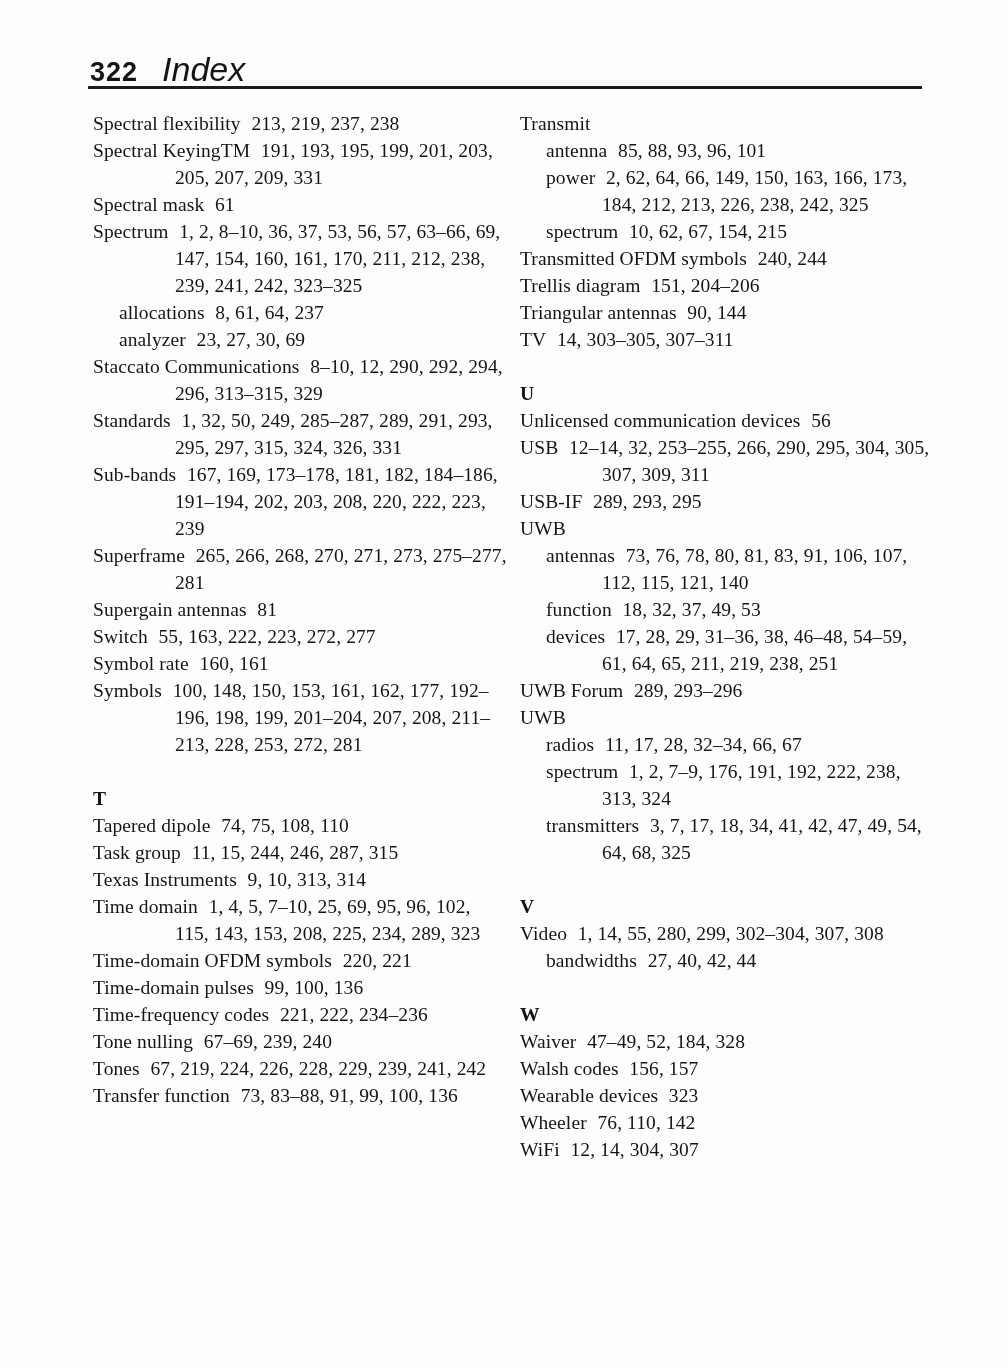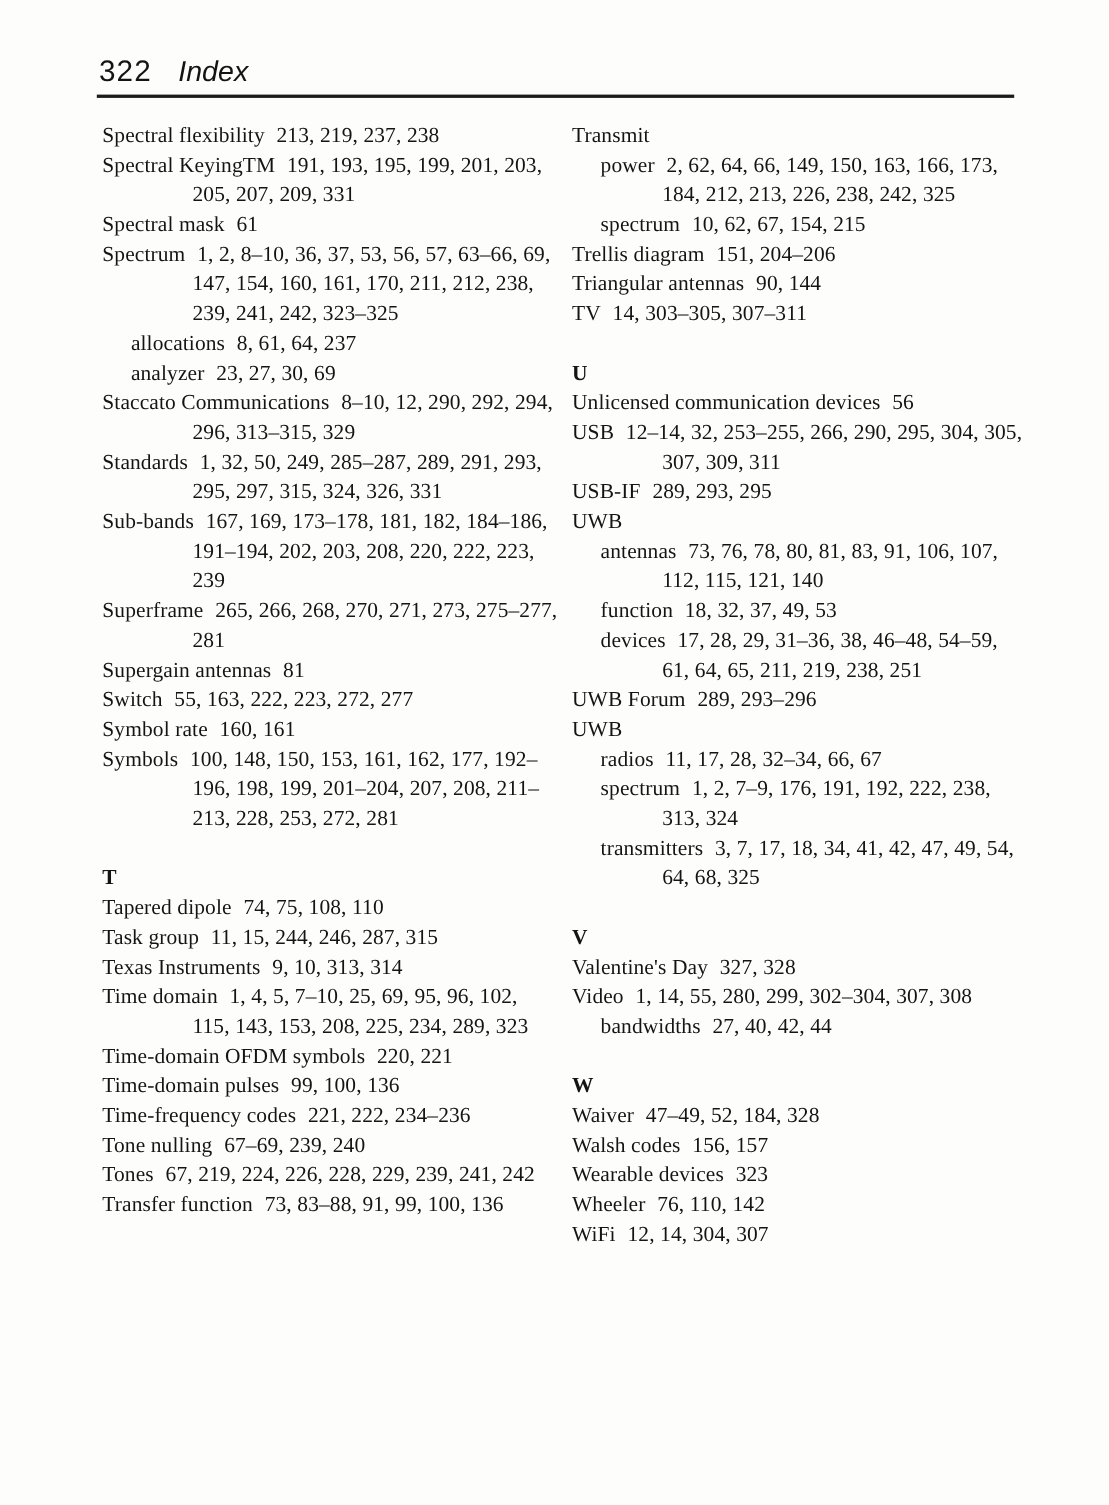--- a/index.html
+++ b/index.html
@@ -14,24 +14,24 @@
     background: #fdfdfc;
     color: #141414;
     overflow: hidden;
   }
   .page-header {
     position: absolute; left: 90px; top: 50px;
     font-family: "Liberation Sans", sans-serif;
     white-space: nowrap;
   }
   .pagenum {
-    font-weight: normal; font-size: 27px; letter-spacing: 1px;
+    font-weight: bold; font-size: 27px; letter-spacing: 1px;
   }
   .headtitle {
-    font-style: italic; font-size: 26px; margin-left: 24px; margin-top: 16px;
+    font-style: italic; font-size: 34px; margin-left: 24px; margin-top: 16px;
   }
   .rule {
     position: absolute; left: 88px; top: 86px;
     width: 834px; height: 3px;
     background: #1c1c1c;
   }
   .columns {
     position: absolute; left: 93px; top: 110px;
     width: 842px;
     display: flex; gap: 13px;
@@ -86,40 +86,41 @@
         <div class="entry main"><span class="term">Time domain</span><span class="pages">1, 4, 5, 7–10, 25, 69, 95, 96, 102, 115, 143, 153, 208, 225, 234, 289, 323</span></div>
         <div class="entry main"><span class="term">Time-domain OFDM symbols</span><span class="pages">220, 221</span></div>
         <div class="entry main"><span class="term">Time-domain pulses</span><span class="pages">99, 100, 136</span></div>
         <div class="entry main"><span class="term">Time-frequency codes</span><span class="pages">221, 222, 234–236</span></div>
         <div class="entry main"><span class="term">Tone nulling</span><span class="pages">67–69, 239, 240</span></div>
         <div class="entry main"><span class="term">Tones</span><span class="pages">67, 219, 224, 226, 228, 229, 239, 241, 242</span></div>
         <div class="entry main"><span class="term">Transfer function</span><span class="pages">73, 83–88, 91, 99, 100, 136</span></div>
       </div>
     <div class="col" id="col-1">
         <div class="entry main"><span class="term">Transmit</span></div>
+        <div class="entry sub"><span class="term">antenna</span><span class="pages">85, 88, 93, 96, 101</span></div>
         <div class="entry sub"><span class="term">power</span><span class="pages">2, 62, 64, 66, 149, 150, 163, 166, 173, 184, 212, 213, 226, 238, 242, 325</span></div>
         <div class="entry sub"><span class="term">spectrum</span><span class="pages">10, 62, 67, 154, 215</span></div>
+        <div class="entry main"><span class="term">Transmitted OFDM symbols</span><span class="pages">240, 244</span></div>
         <div class="entry main"><span class="term">Trellis diagram</span><span class="pages">151, 204–206</span></div>
         <div class="entry main"><span class="term">Triangular antennas</span><span class="pages">90, 144</span></div>
         <div class="entry main"><span class="term">TV</span><span class="pages">14, 303–305, 307–311</span></div>
         <div class="entry section"><span class="term">U</span></div>
         <div class="entry main"><span class="term">Unlicensed communication devices</span><span class="pages">56</span></div>
         <div class="entry main"><span class="term">USB</span><span class="pages">12–14, 32, 253–255, 266, 290, 295, 304, 305, 307, 309, 311</span></div>
         <div class="entry main"><span class="term">USB-IF</span><span class="pages">289, 293, 295</span></div>
         <div class="entry main"><span class="term">UWB</span></div>
         <div class="entry sub"><span class="term">antennas</span><span class="pages">73, 76, 78, 80, 81, 83, 91, 106, 107, 112, 115, 121, 140</span></div>
         <div class="entry sub"><span class="term">function</span><span class="pages">18, 32, 37, 49, 53</span></div>
         <div class="entry sub"><span class="term">devices</span><span class="pages">17, 28, 29, 31–36, 38, 46–48, 54–59, 61, 64, 65, 211, 219, 238, 251</span></div>
         <div class="entry main"><span class="term">UWB Forum</span><span class="pages">289, 293–296</span></div>
         <div class="entry main"><span class="term">UWB</span></div>
         <div class="entry sub"><span class="term">radios</span><span class="pages">11, 17, 28, 32–34, 66, 67</span></div>
         <div class="entry sub"><span class="term">spectrum</span><span class="pages">1, 2, 7–9, 176, 191, 192, 222, 238, 313, 324</span></div>
         <div class="entry sub"><span class="term">transmitters</span><span class="pages">3, 7, 17, 18, 34, 41, 42, 47, 49, 54, 64, 68, 325</span></div>
         <div class="entry section"><span class="term">V</span></div>
-        <div class="entry main"><span class="term">Valentine's Day</span><span class="pages">327, 328</span></div>
         <div class="entry main"><span class="term">Video</span><span class="pages">1, 14, 55, 280, 299, 302–304, 307, 308</span></div>
         <div class="entry sub"><span class="term">bandwidths</span><span class="pages">27, 40, 42, 44</span></div>
         <div class="entry section"><span class="term">W</span></div>
         <div class="entry main"><span class="term">Waiver</span><span class="pages">47–49, 52, 184, 328</span></div>
         <div class="entry main"><span class="term">Walsh codes</span><span class="pages">156, 157</span></div>
         <div class="entry main"><span class="term">Wearable devices</span><span class="pages">323</span></div>
         <div class="entry main"><span class="term">Wheeler</span><span class="pages">76, 110, 142</span></div>
         <div class="entry main"><span class="term">WiFi</span><span class="pages">12, 14, 304, 307</span></div>
       </div>
   </main>

